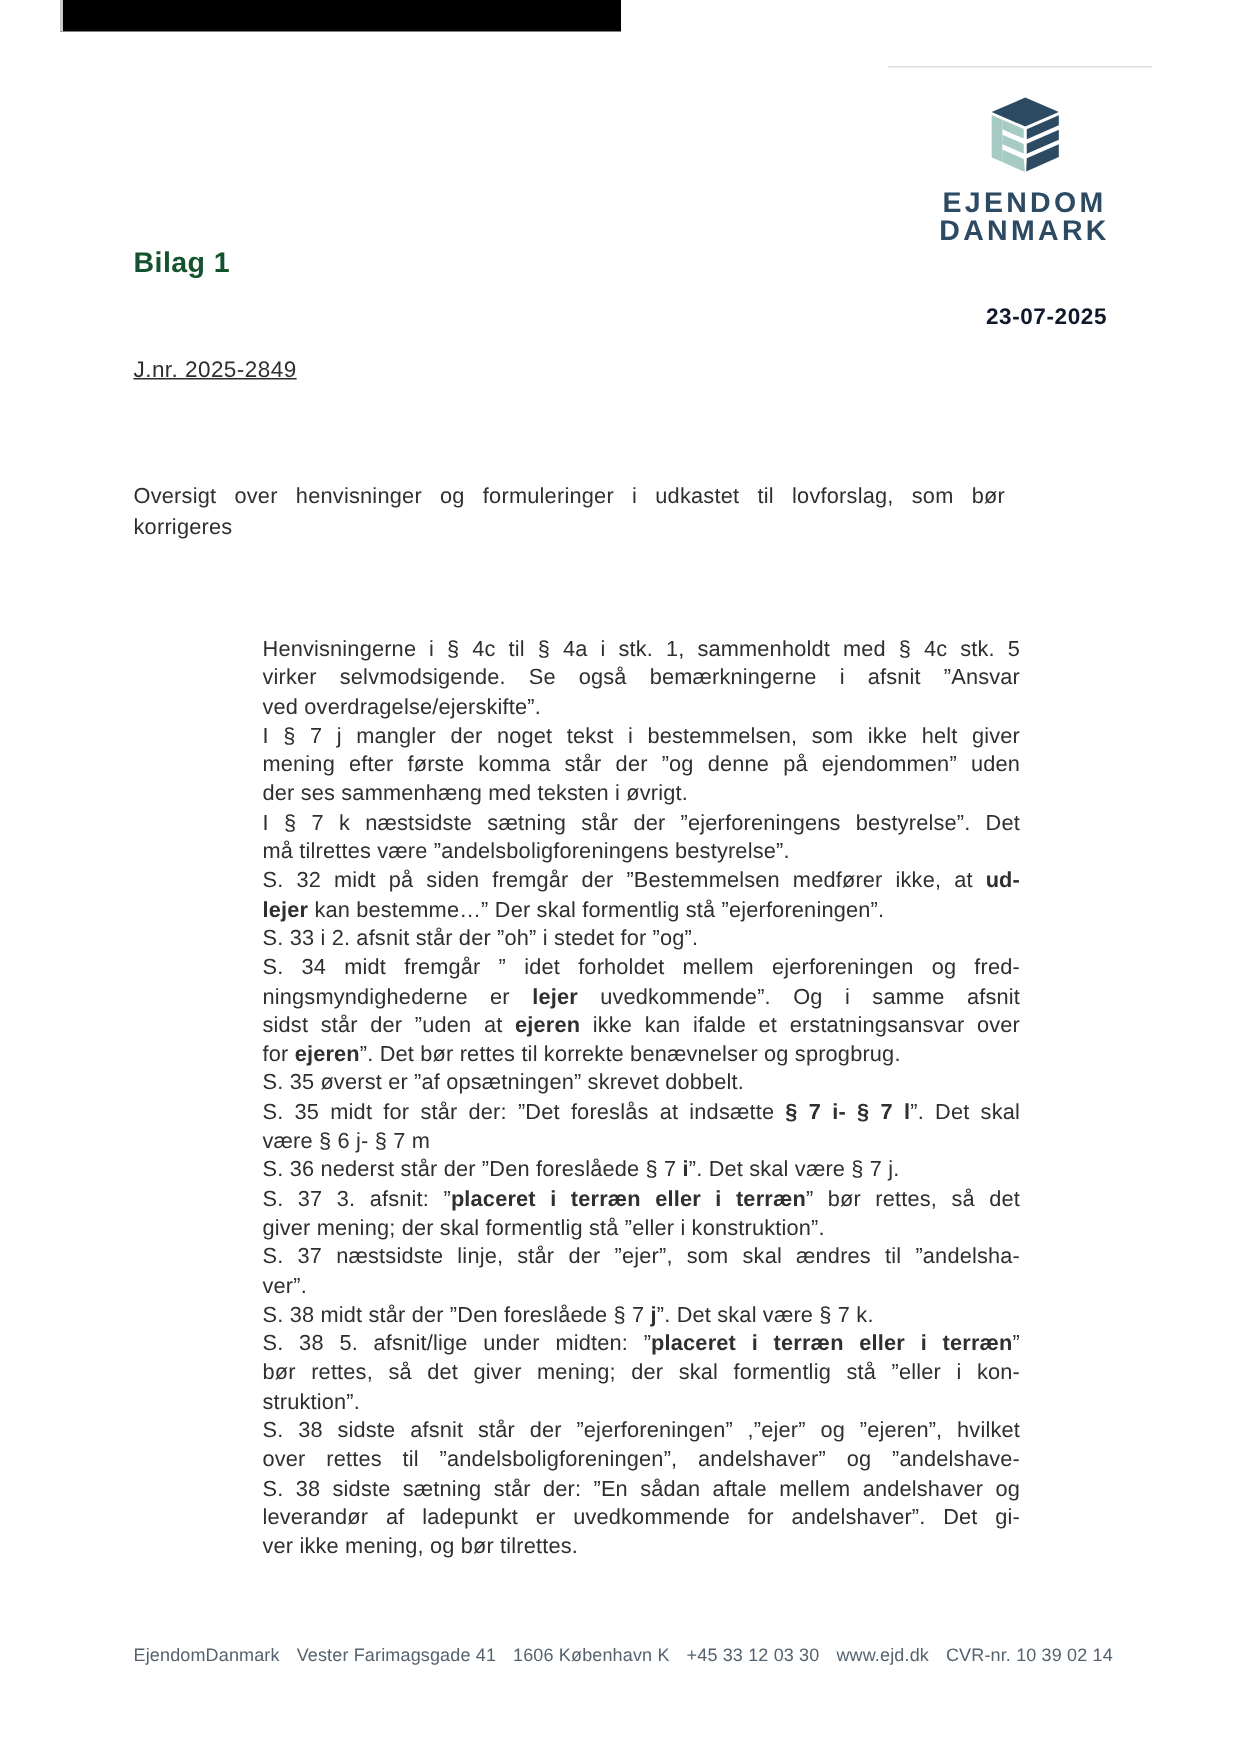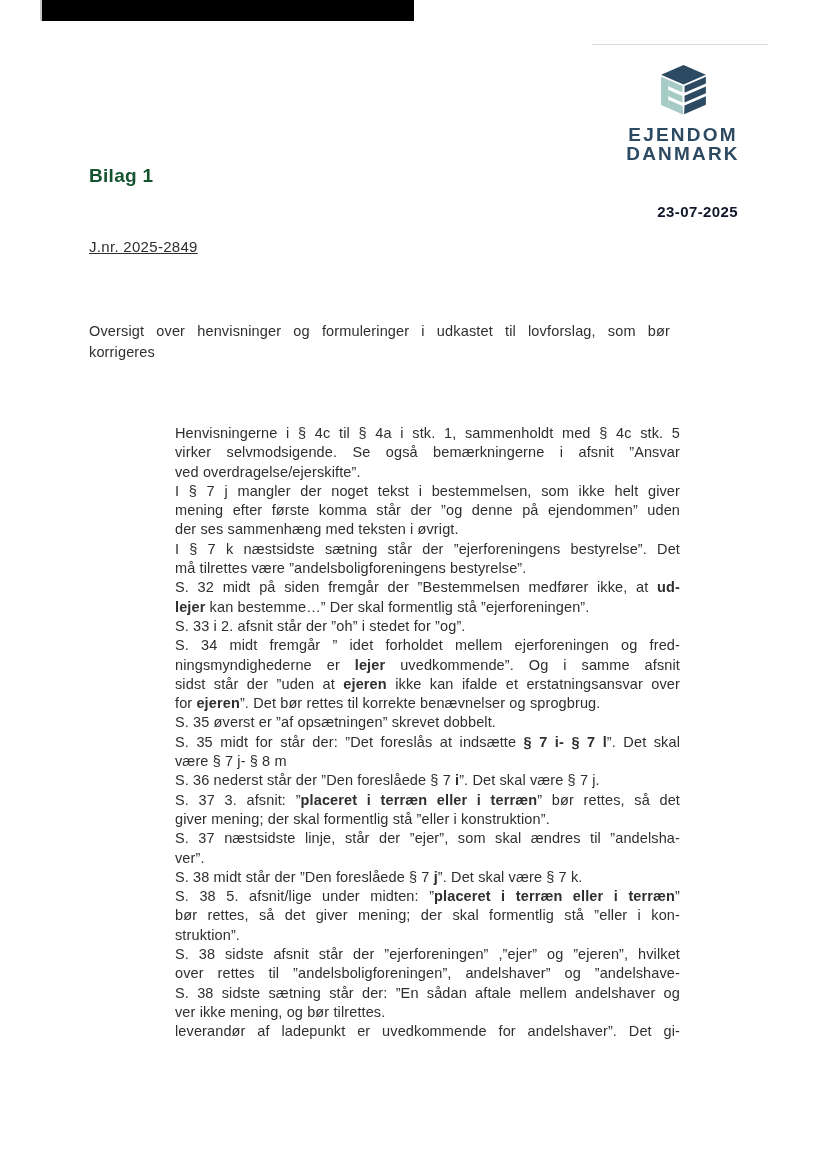--- a/index.html
+++ b/index.html
@@ -146,31 +146,39 @@
       <div class="bline bend"><span>må tilrettes være ”andelsboligforeningens bestyrelse”.</span></div>
       <div class="bline"><span>S. 32 midt på siden fremgår der ”Bestemmelsen medfører ikke, at </span><span class="bold">ud-</span></div>
       <div class="bline bend"><span class="bold">lejer</span><span> kan bestemme…” Der skal formentlig stå ”ejerforeningen”.</span></div>
       <div class="bline bend"><span>S. 33 i 2. afsnit står der ”oh” i stedet for ”og”.</span></div>
       <div class="bline"><span>S. 34 midt fremgår ” idet forholdet mellem ejerforeningen og fred-</span></div>
       <div class="bline"><span>ningsmyndighederne er </span><span class="bold">lejer</span><span> uvedkommende”. Og i samme afsnit</span></div>
       <div class="bline"><span>sidst står der ”uden at </span><span class="bold">ejeren</span><span> ikke kan ifalde et erstatningsansvar over</span></div>
       <div class="bline bend"><span>for </span><span class="bold">ejeren</span><span>”. Det bør rettes til korrekte benævnelser og sprogbrug.</span></div>
       <div class="bline bend"><span>S. 35 øverst er ”af opsætningen” skrevet dobbelt.</span></div>
       <div class="bline"><span>S. 35 midt for står der: ”Det foreslås at indsætte </span><span class="bold">§ 7 i- § 7 l</span><span>”. Det skal</span></div>
-      <div class="bline bend"><span>være § 7 j- § 8 m</span></div>
+      <div class="bline bend"><span>være § 6 j- § 7 m</span></div>
       <div class="bline bend"><span>S. 36 nederst står der ”Den foreslåede § 7 </span><span class="bold">i</span><span>”. Det skal være § 7 j.</span></div>
       <div class="bline"><span>S. 37 3. afsnit: ”</span><span class="bold">placeret i terræn eller i terræn</span><span>” bør rettes, så det</span></div>
       <div class="bline bend"><span>giver mening; der skal formentlig stå ”eller i konstruktion”.</span></div>
       <div class="bline"><span>S. 37 næstsidste linje, står der ”ejer”, som skal ændres til ”andelsha-</span></div>
       <div class="bline bend"><span>ver”.</span></div>
       <div class="bline bend"><span>S. 38 midt står der ”Den foreslåede § 7 </span><span class="bold">j</span><span>”. Det skal være § 7 k.</span></div>
       <div class="bline"><span>S. 38 5. afsnit/lige under midten: ”</span><span class="bold">placeret i terræn eller i terræn</span><span>”</span></div>
       <div class="bline"><span>bør rettes, så det giver mening; der skal formentlig stå ”eller i kon-</span></div>
       <div class="bline bend"><span>struktion”.</span></div>
       <div class="bline"><span>S. 38 sidste afsnit står der ”ejerforeningen” ,”ejer” og ”ejeren”, hvilket</span></div>
       <div class="bline"><span>over rettes til ”andelsboligforeningen”, andelshaver” og ”andelshave-</span></div>
       <div class="bline"><span>S. 38 sidste sætning står der: ”En sådan aftale mellem andelshaver og</span></div>
+      <div class="bline"><span>leverandør af ladepunkt er uvedkommende for andelshaver”. Det gi-</span></div>
       <div class="bline bend"><span>ver ikke mening, og bør tilrettes.</span></div>
-      <div class="bline"><span>leverandør af ladepunkt er uvedkommende for andelshaver”. Det gi-</span></div>
     </div>
 
+  <div class="footer">
+      <span>EjendomDanmark</span>
+      <span>Vester Farimagsgade 41</span>
+      <span>1606 København K</span>
+      <span>+45 33 12 03 30</span>
+      <span>www.ejd.dk</span>
+      <span>CVR-nr. 10 39 02 14</span>
+    </div>
 
 </div>
 
 </body></html>

